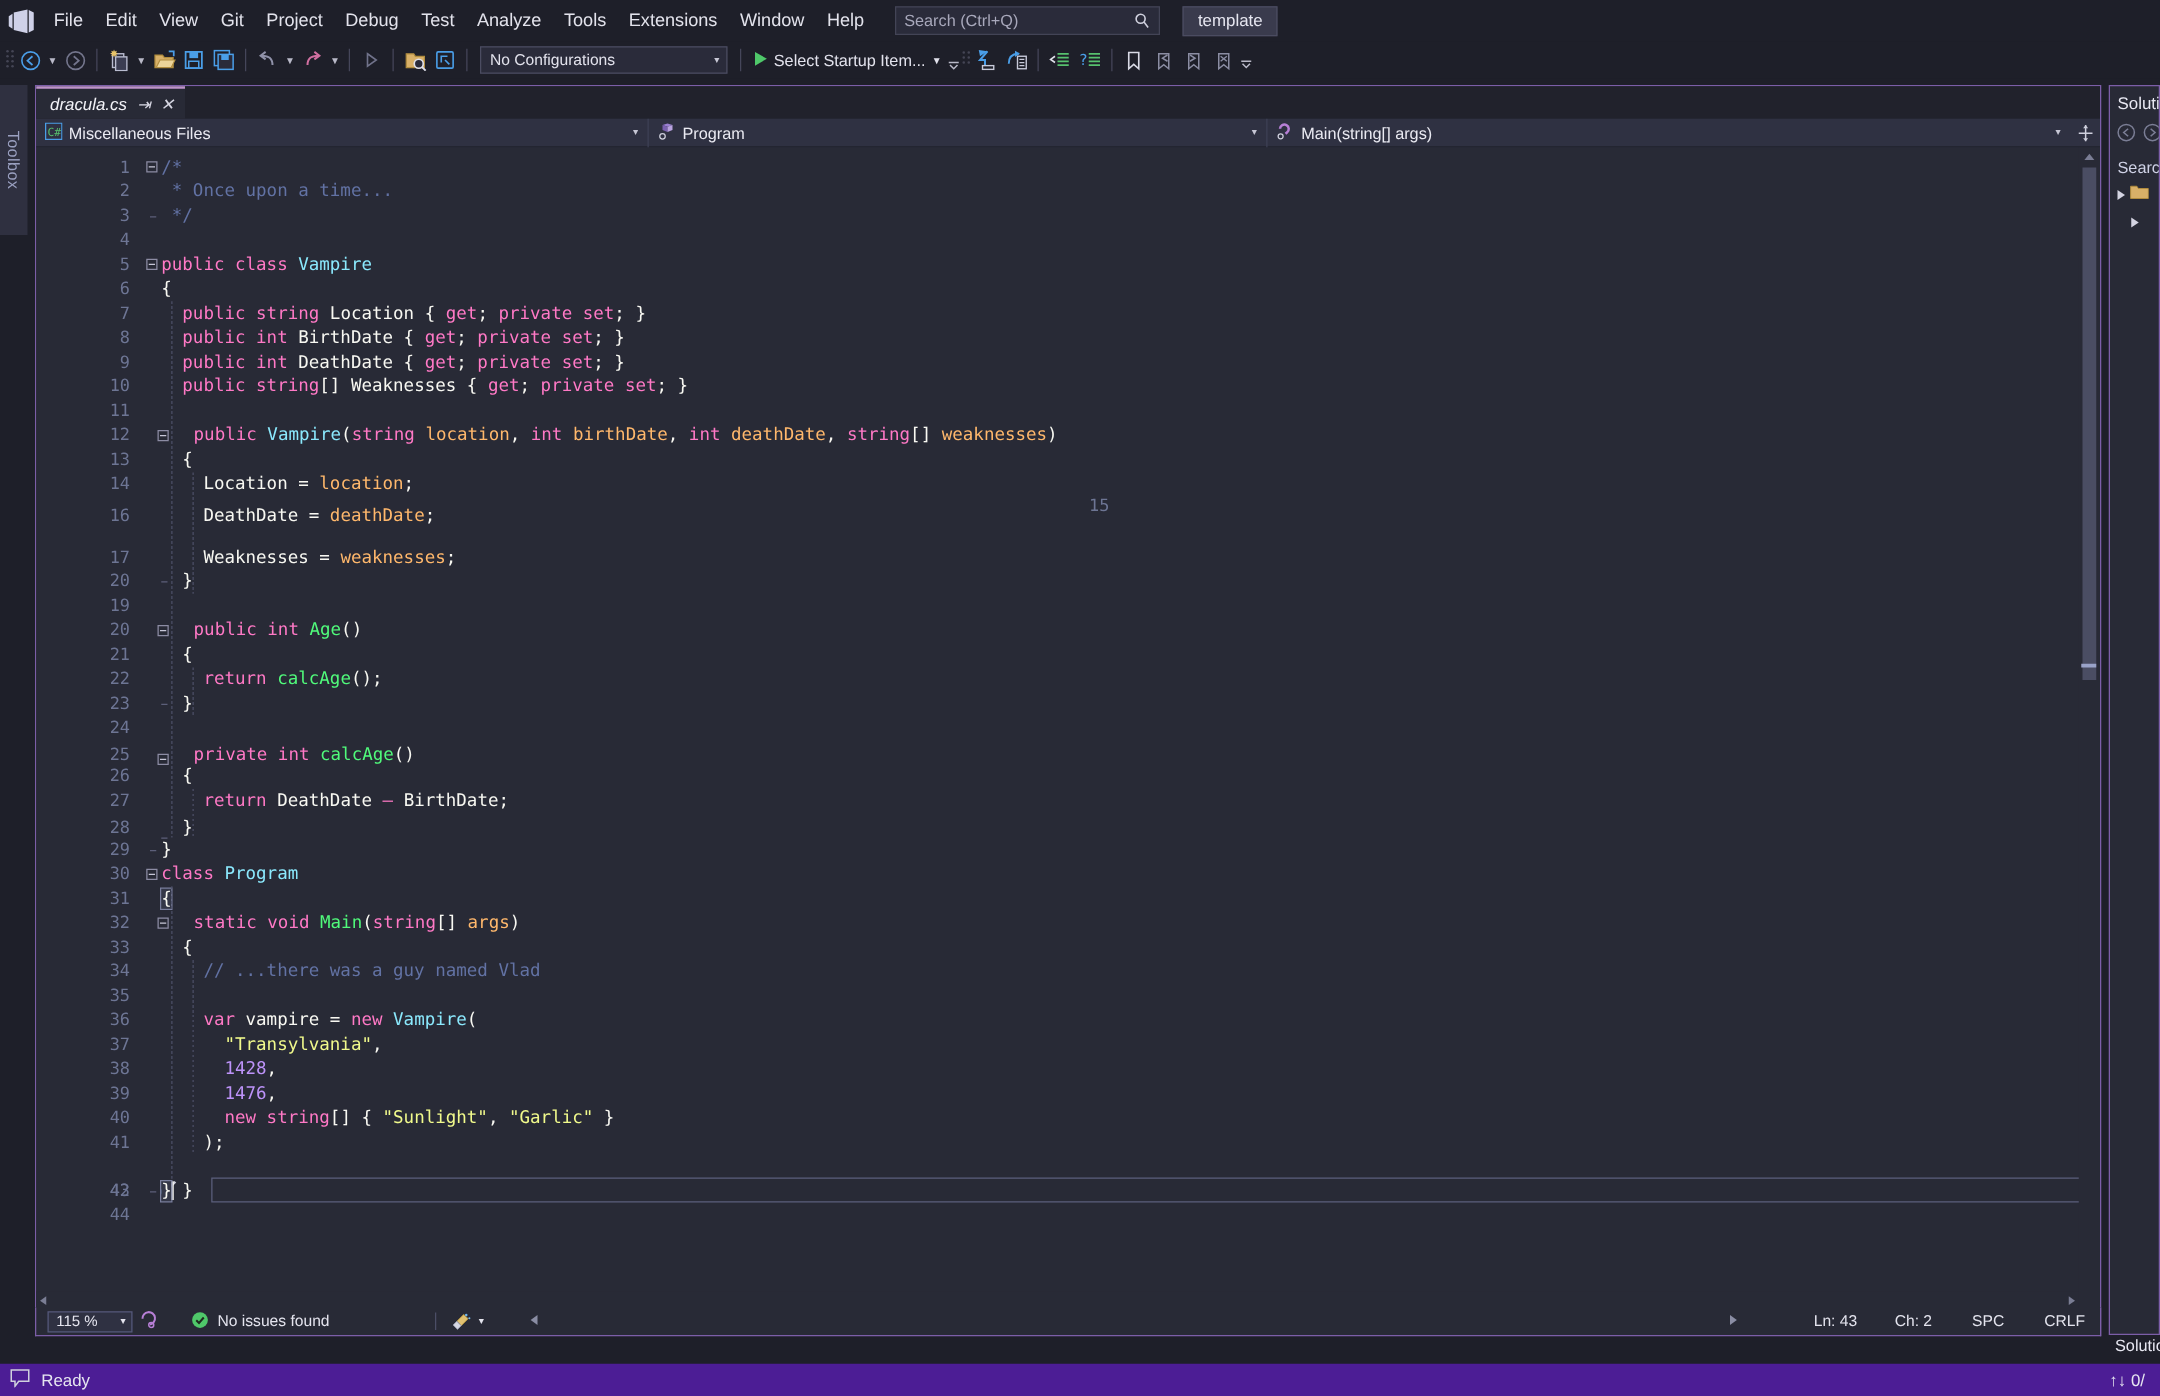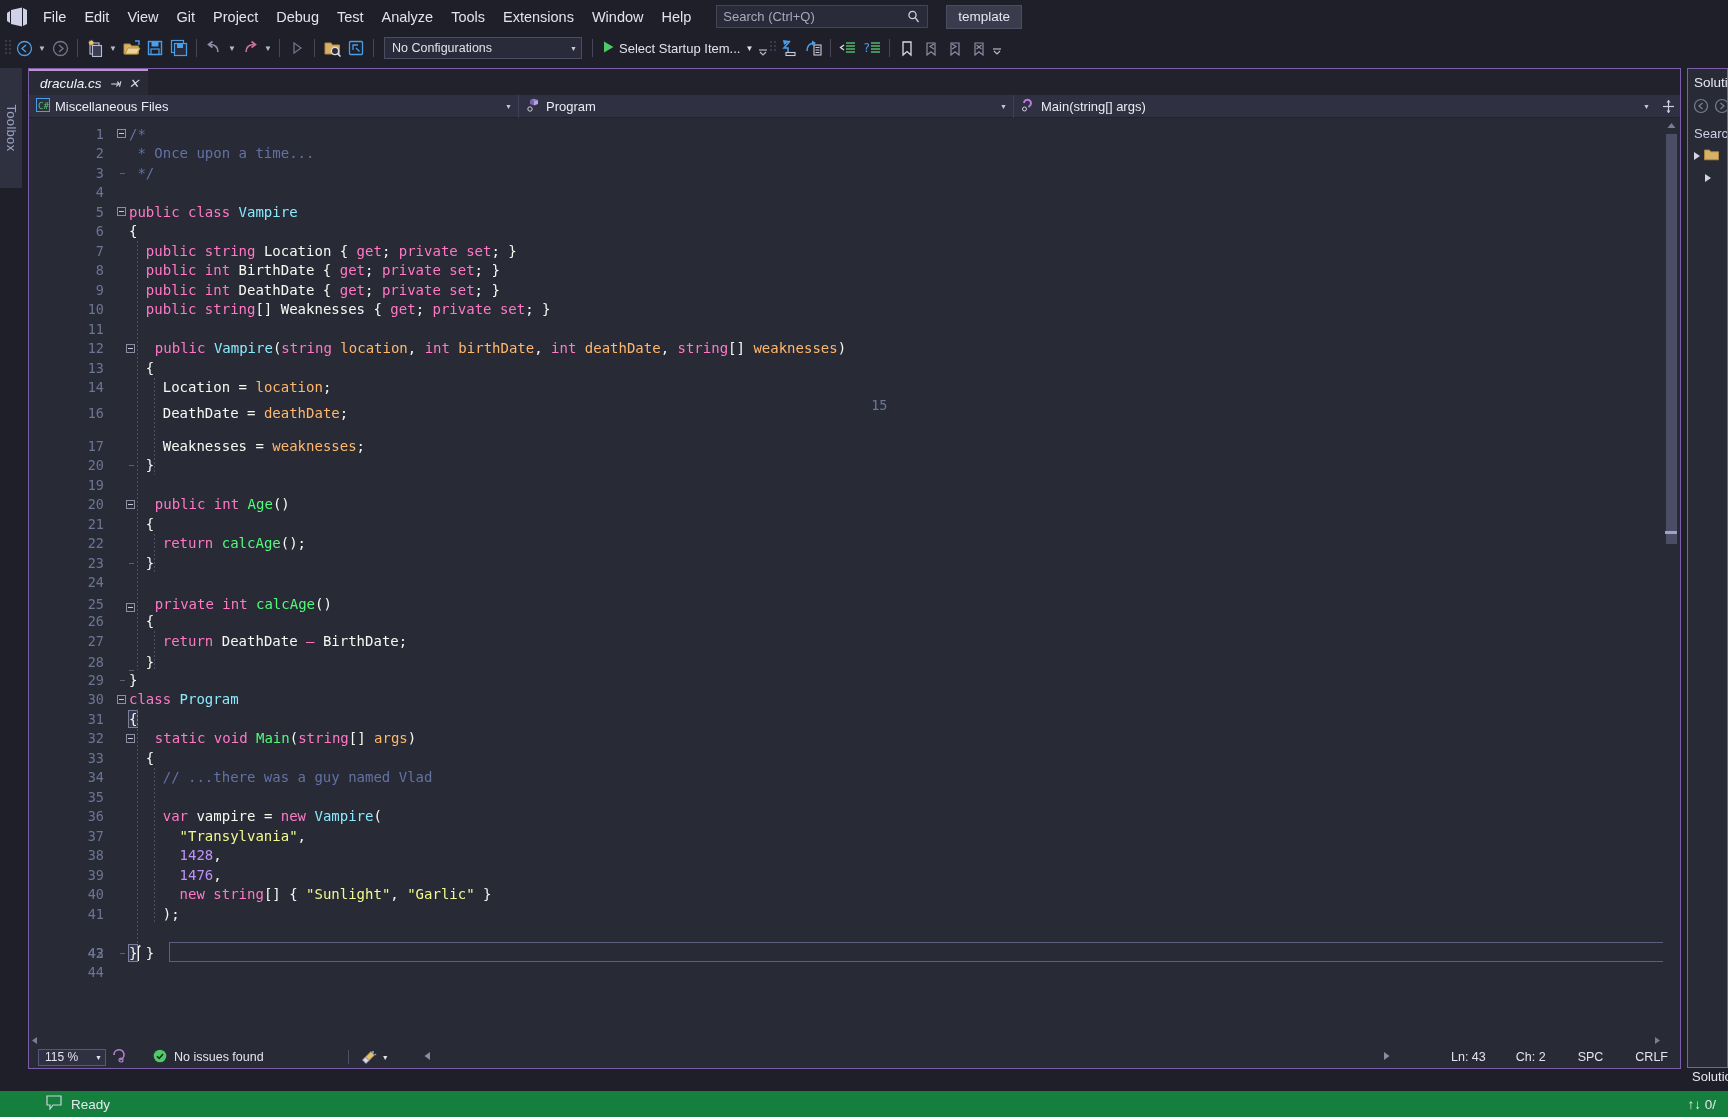--- a/index.html
+++ b/index.html
@@ -197,21 +197,21 @@
     font-size:13.5px; color:#e8e8f2; white-space:nowrap; }
   .sol-nav { height:26px; display:flex; align-items:center; gap:5px; padding-left:5px; }
   .sol-search { height:24px; display:flex; align-items:center; padding-left:6px;
     font-size:13px; color:#cfd2e6; white-space:nowrap; }
   .sol-row { height:22px; display:flex; align-items:center; gap:4px; padding-left:6px; }
   .tri { width:0;height:0;border-left:6px solid #d4d4e2;border-top:4px solid transparent;border-bottom:4px solid transparent; }
 
   
   .statusbar {
     position:absolute; left:0; bottom:0; width:1728px; height:26px;
-    background:#15803d; display:flex; align-items:center;padding-left:38px;
+    background:#4c1d95; display:flex; align-items:center;
   }
   .sb-ready { display:flex; align-items:center; gap:8px; padding-left:8px;
     font-size:13.5px; color:#e6e6f0; }
   .sb-right { margin-left:auto; display:flex; align-items:center; gap:6px;
     padding-right:12px; font-size:13.5px; color:#e6e6f0; }
   .sol-bottom {
     position:absolute; left:1687px; bottom:26px; width:41px; height:22px;
     font-size:13px; color:#e8e8f2; padding-left:5px; white-space:nowrap;
   }
 </style>

